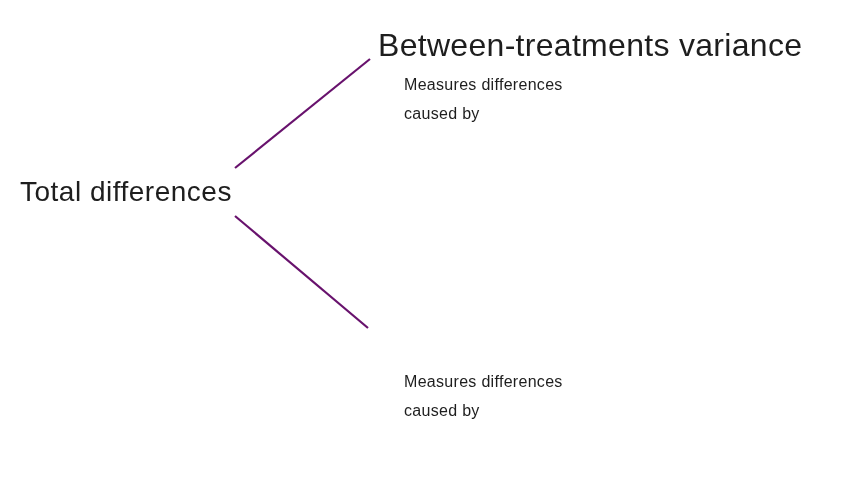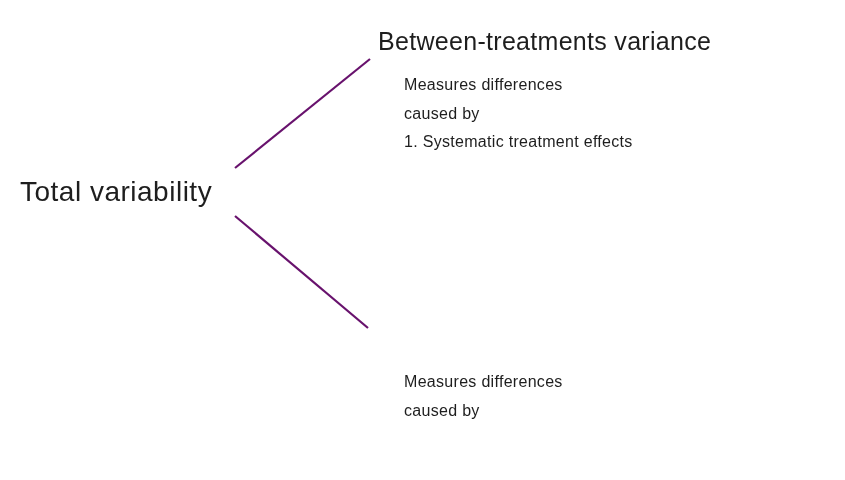--- a/index.html
+++ b/index.html
@@ -27,21 +27,21 @@
     position: absolute;
     left: 20px;
     top: 176px;
     font-size: 28px;
     font-weight: 300;
     letter-spacing: 0.5px;
     white-space: nowrap;
   }
   .branch-title {
     position: absolute;
-    font-size: 25px;
+    font-size: 32px;
     font-weight: 300;
     letter-spacing: 0.3px;
     white-space: nowrap;
   }
   .branch-title.top { left: 378px; top: 27px; }
   .branch-title.bottom { left: 375px; top: 326px; }
   .branch-desc {
     position: absolute;
     font-size: 16px;
     font-weight: 300;
@@ -55,28 +55,27 @@
 </head>
 <body>
 
 <div class="canvas">
 
   <svg class="connector-layer" viewBox="0 0 845 480" xmlns="http://www.w3.org/2000/svg">
     <line x1="235" y1="168" x2="370" y2="59" stroke-width="2.2" stroke="#68126D"></line>
     <line x1="235" y1="216" x2="368" y2="328" stroke-width="2.2" stroke="#68126D"></line>
   </svg>
 
-  <div class="root-label">Total variability</div>
+  <div class="root-label">Total differences</div>
 
   <div class="branch-title top">Between-treatments variance</div>
 
   <div class="branch-desc top">
     <div>Measures differences</div>
     <div>caused by</div>
-    <div>1. Systematic treatment effects</div>
   </div>
 
 
   <div class="branch-desc bottom">
     <div>Measures differences</div>
     <div>caused by</div>
   </div>
 
 </div>
 

